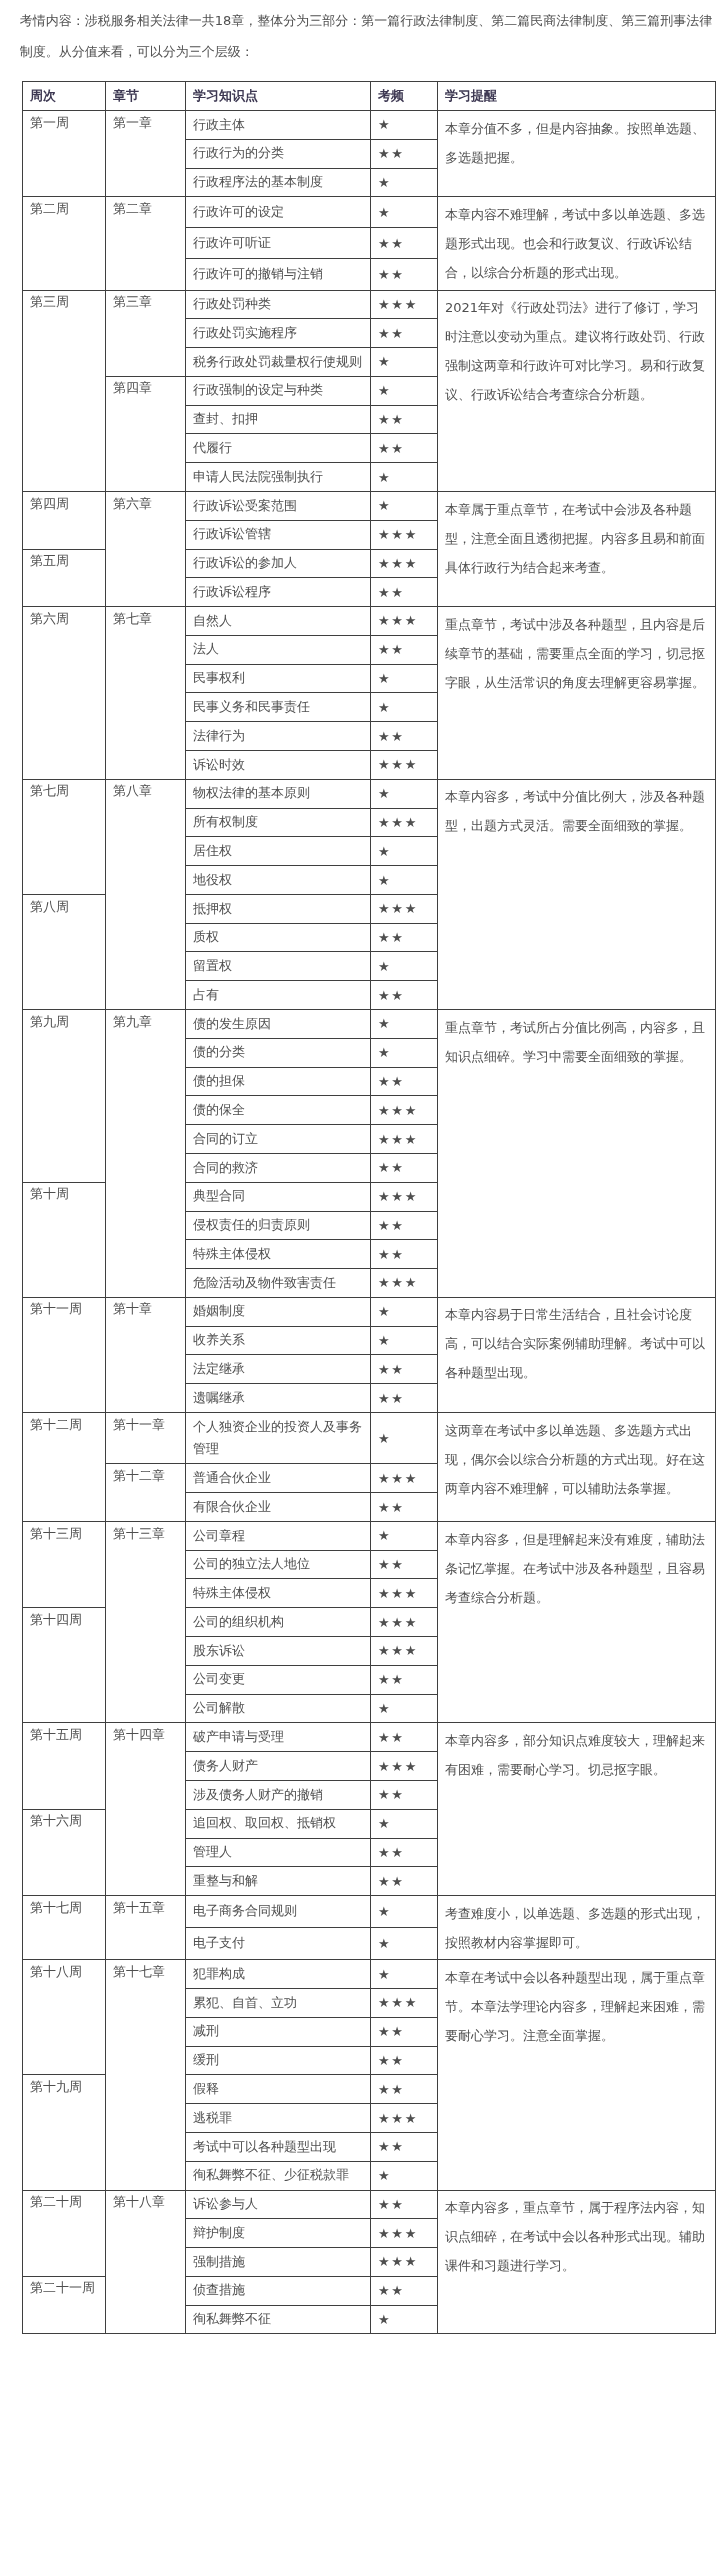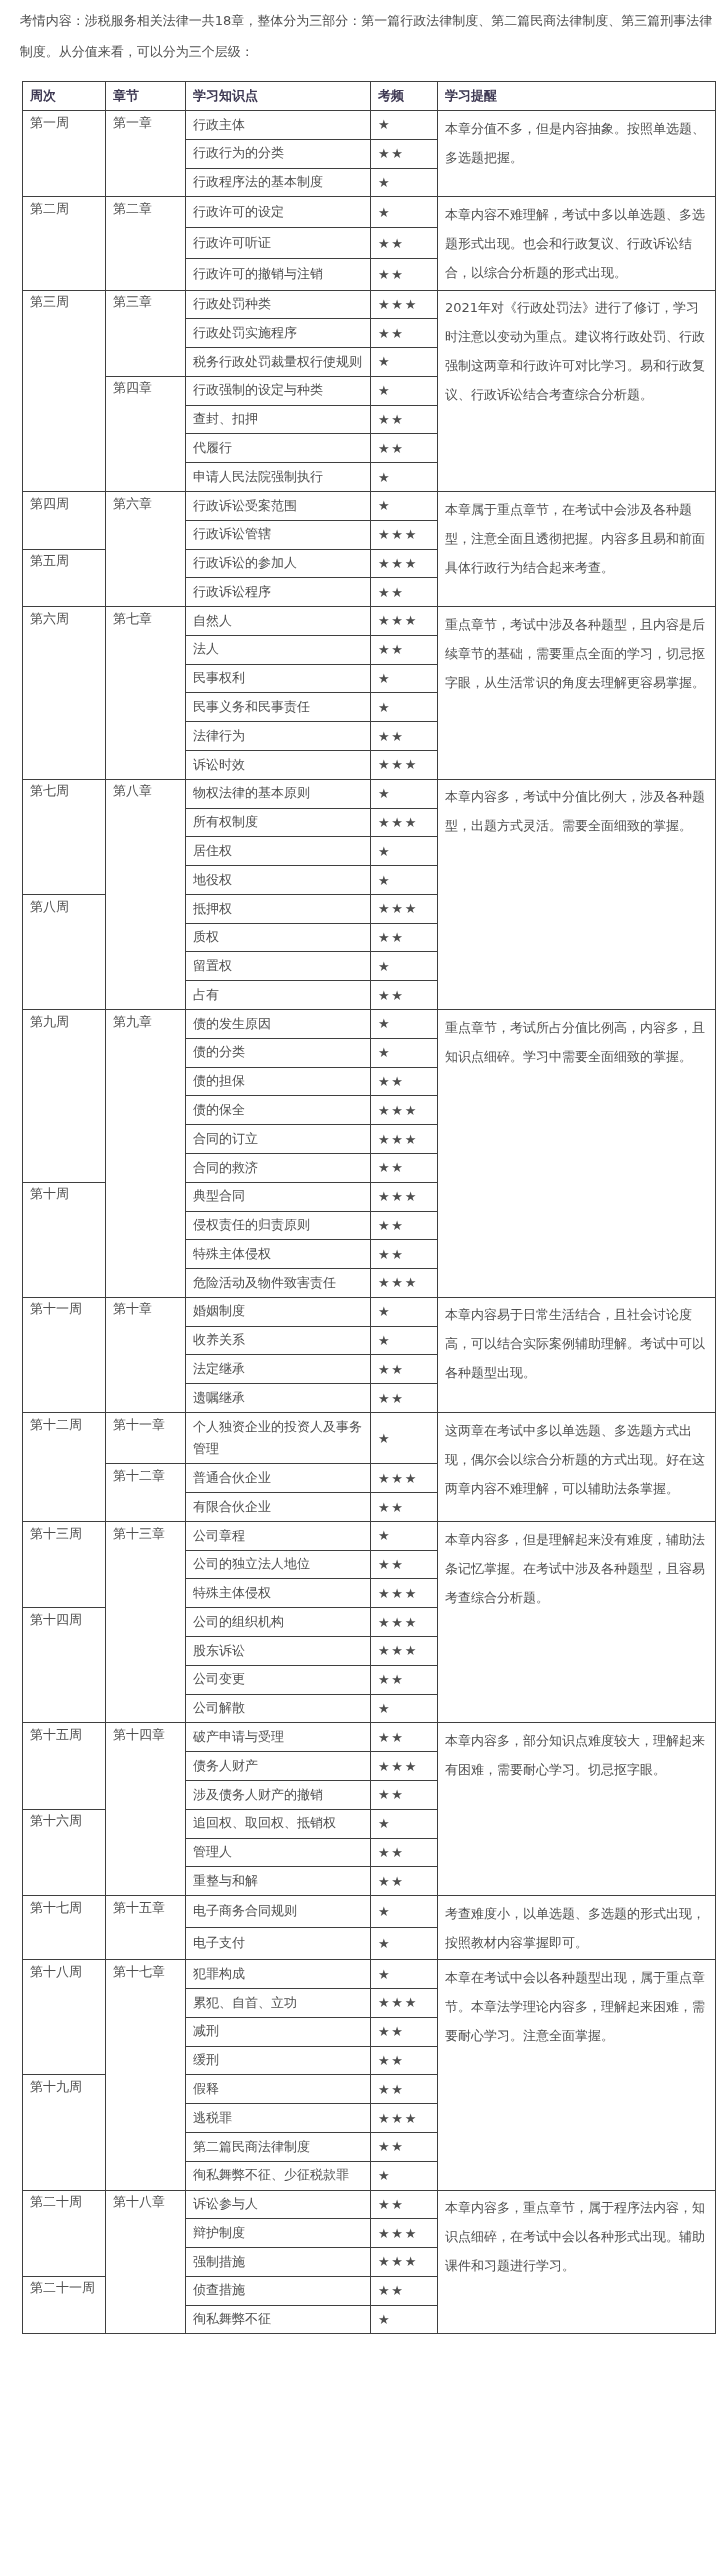--- a/index.html
+++ b/index.html
@@ -402,21 +402,21 @@
       <tr>
         <td class="week-cell" rowspan="4">第十九周</td>
         <td class="topic-cell">假释</td>
         <td class="stars-cell">★★</td>
       </tr>
       <tr>
         <td class="topic-cell">逃税罪</td>
         <td class="stars-cell">★★★</td>
       </tr>
       <tr>
-        <td class="topic-cell">第二篇民商法律制度</td>
+        <td class="topic-cell">考试中可以各种题型出现</td>
         <td class="stars-cell">★★</td>
       </tr>
       <tr>
         <td class="topic-cell">徇私舞弊不征、少征税款罪</td>
         <td class="stars-cell">★</td>
       </tr>
       <tr>
         <td class="week-cell" rowspan="3">第二十周</td>
         <td class="chapter-cell" rowspan="5">第十八章</td>
         <td class="topic-cell">诉讼参与人</td>

